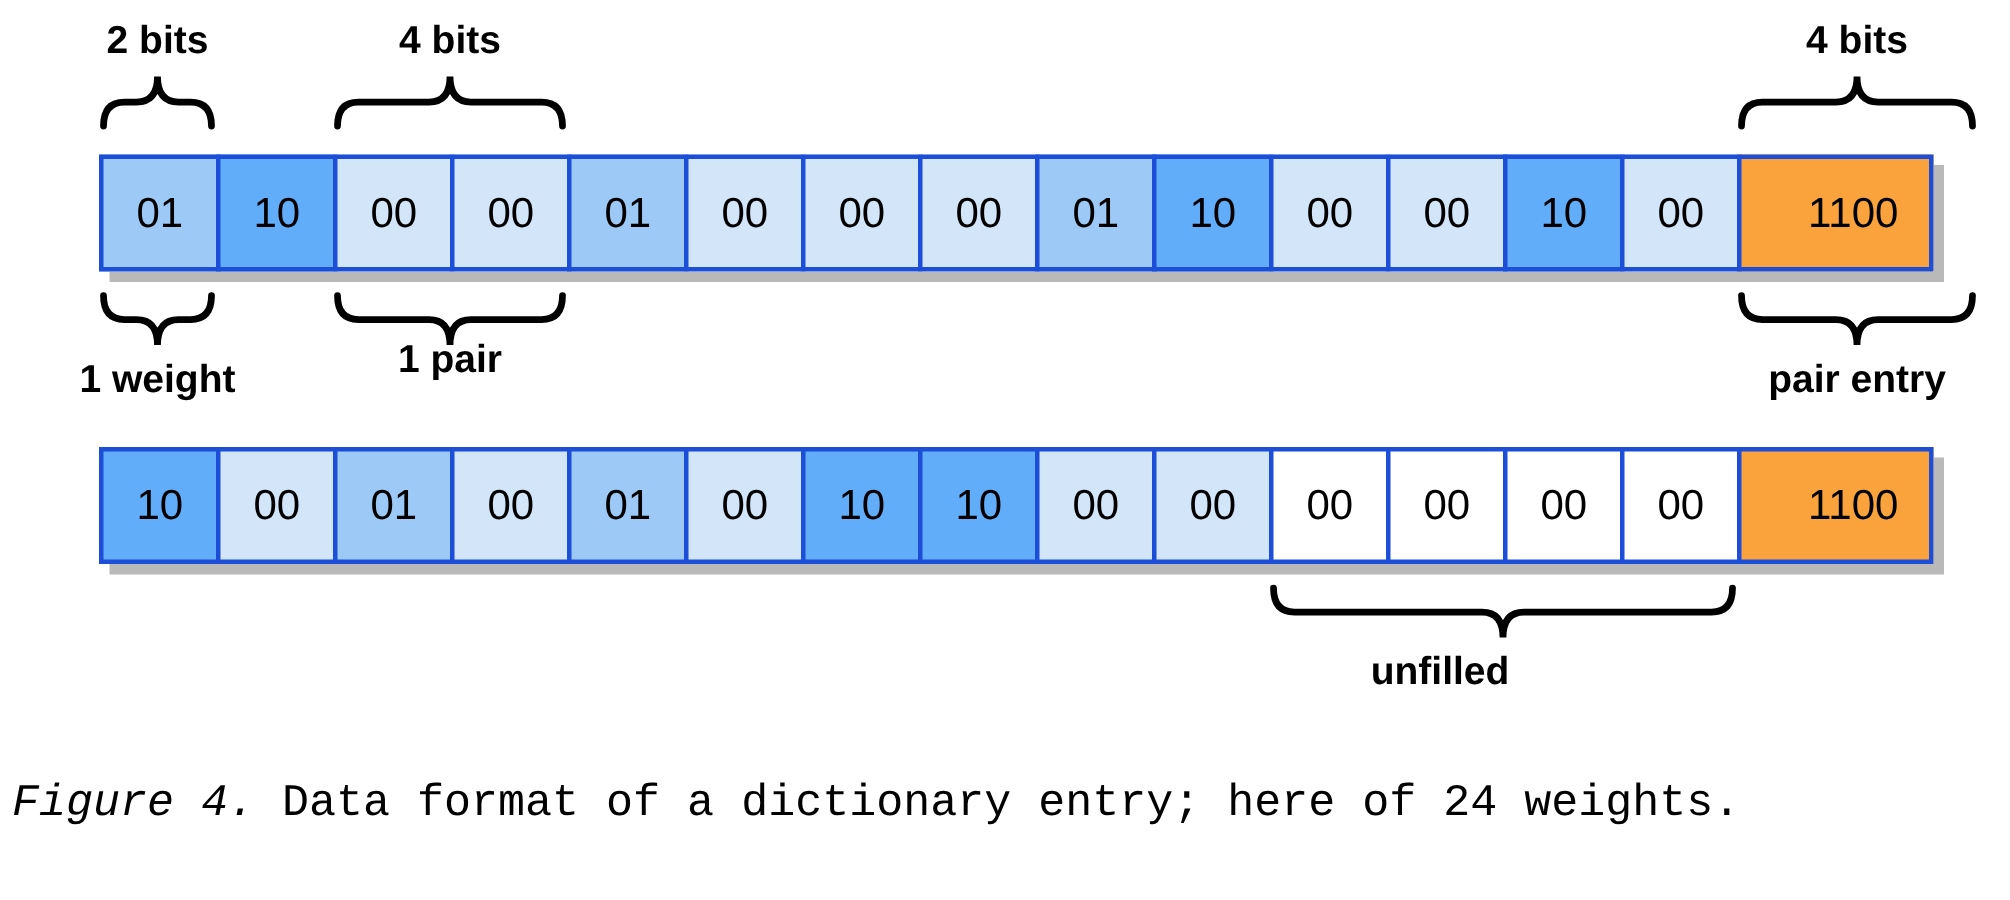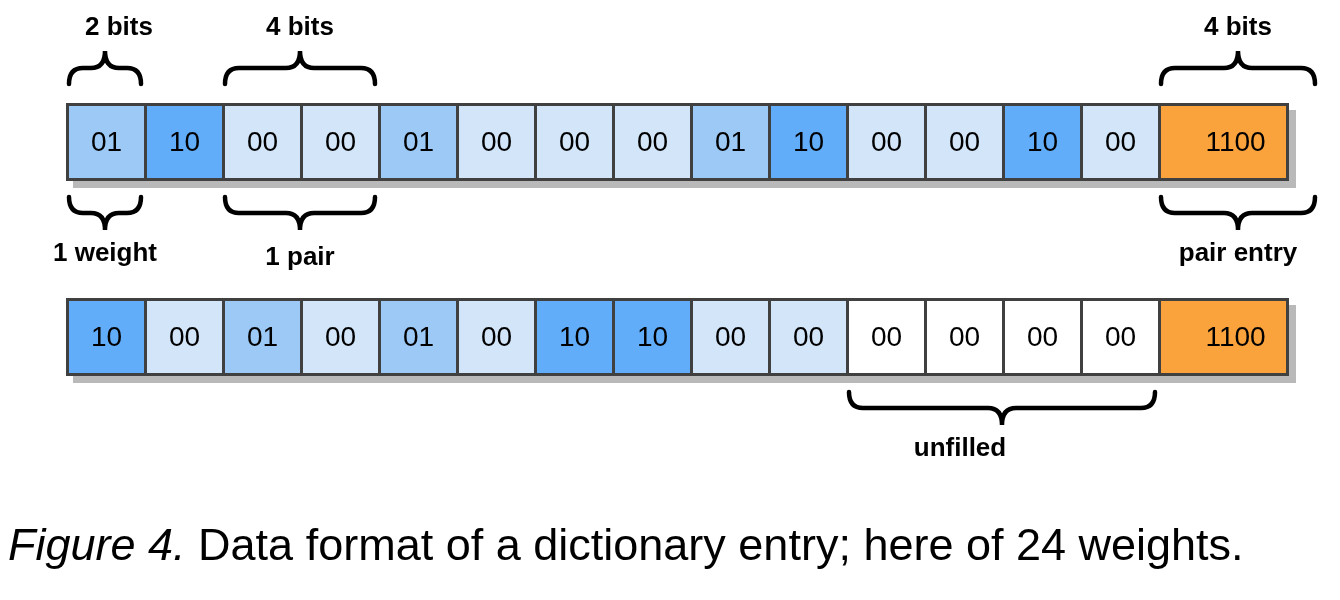--- a/index.html
+++ b/index.html
@@ -14,21 +14,21 @@
   }
   .bitrow {
     position: absolute;
     display: flex;
     box-shadow: 7px 7px 0 #b9b9b9;
   }
   .cell {
     box-sizing: border-box;
     width: 81px;
     height: 78px;
-    border: 3px solid #404040;
+    border: 3px solid #1d4ed8;
     display: flex;
     align-items: center;
     justify-content: center;
     font-size: 28px;
     line-height: 1;
   }
   .cell + .cell { margin-left: -3px; }
   .cell.wide { width: 131px; padding-left: 24px; }
   .brace { position: absolute; }
   .brace svg { display: block; }
@@ -37,22 +37,22 @@
     transform: translateX(-50%);
     font-weight: bold;
     font-size: 26px;
     white-space: nowrap;
   }
   .caption {
     position: absolute;
     left: 8px;
     top: 519px;
     width: 1330px;
-    font-family: Liberation Sans, sans-serif;
-    font-size: 45px;
+    font-family: Liberation Mono, monospace;
+    font-size: 30px;
     white-space: nowrap;
   }
   .caption .fig { font-style: italic; }
 </style>
 </head>
 <body>
 
 <div id="stage">
   <div class="caption"><span class="fig">Figure 4.</span><span> Data format of a dictionary entry; here of 24 weights.</span></div>
 <div class="bitrow" style="left: 66px; top: 103px;">
@@ -87,21 +87,21 @@
       <div class="cell" style="background: rgb(255, 255, 255);">00</div>
       <div class="cell" style="background: rgb(255, 255, 255);">00</div>
       <div class="cell" style="background: rgb(255, 255, 255);">00</div>
       <div class="cell wide" style="background: rgb(250, 162, 60);">1100</div>
     </div>
     <div class="brace" style="left: 66px; top: 48px;">
       <svg width="78" height="40" viewBox="0 0 78 40">
         <path d="M 3 36 Q 3 20 17 20 L 25 20 Q 39 20 39 3 Q 39 20 53 20 L 61 20 Q 75 20 75 36" fill="none" stroke="#000000" stroke-width="4.5" stroke-linecap="round"></path>
       </svg>
     </div>
-    <div class="brace-label" style="left: 119px; top: 11px;">2 bits</div>
+    <div class="brace-label" style="left: 105px; top: 11px;">2 bits</div>
     <div class="brace" style="left: 222px; top: 48px;">
       <svg width="156" height="40" viewBox="0 0 156 40">
         <path d="M 3 36 Q 3 20 17 20 L 64 20 Q 78 20 78 3 Q 78 20 92 20 L 139 20 Q 153 20 153 36" fill="none" stroke="#000000" stroke-width="4.5" stroke-linecap="round"></path>
       </svg>
     </div>
     <div class="brace-label" style="left: 300px; top: 11px;">4 bits</div>
     <div class="brace" style="left: 1158px; top: 48px;">
       <svg width="160" height="40" viewBox="0 0 160 40">
         <path d="M 3 36 Q 3 20 17 20 L 66 20 Q 80 20 80 3 Q 80 20 94 20 L 143 20 Q 157 20 157 36" fill="none" stroke="#000000" stroke-width="4.5" stroke-linecap="round"></path>
       </svg>
@@ -111,21 +111,21 @@
       <svg width="78" height="40" viewBox="0 0 78 40">
         <path d="M 3 4 Q 3 20 17 20 L 25 20 Q 39 20 39 37 Q 39 20 53 20 L 61 20 Q 75 20 75 4" fill="none" stroke="#000000" stroke-width="4.5" stroke-linecap="round"></path>
       </svg>
     </div>
     <div class="brace-label" style="left: 105px; top: 237px;">1 weight</div>
     <div class="brace" style="left: 222px; top: 193px;">
       <svg width="156" height="40" viewBox="0 0 156 40">
         <path d="M 3 4 Q 3 20 17 20 L 64 20 Q 78 20 78 37 Q 78 20 92 20 L 139 20 Q 153 20 153 4" fill="none" stroke="#000000" stroke-width="4.5" stroke-linecap="round"></path>
       </svg>
     </div>
-    <div class="brace-label" style="left: 300px; top: 241px;">1 pair</div>
+    <div class="brace-label" style="left: 300px; top: 224px;">1 pair</div>
     <div class="brace" style="left: 1158px; top: 193px;">
       <svg width="160" height="40" viewBox="0 0 160 40">
         <path d="M 3 4 Q 3 20 17 20 L 66 20 Q 80 20 80 37 Q 80 20 94 20 L 143 20 Q 157 20 157 4" fill="none" stroke="#000000" stroke-width="4.5" stroke-linecap="round"></path>
       </svg>
     </div>
     <div class="brace-label" style="left: 1238px; top: 237px;">pair entry</div>
     <div class="brace" style="left: 846px; top: 388px;">
       <svg width="312" height="40" viewBox="0 0 312 40">
         <path d="M 3 4 Q 3 20 17 20 L 142 20 Q 156 20 156 37 Q 156 20 170 20 L 295 20 Q 309 20 309 4" fill="none" stroke="#000000" stroke-width="4.5" stroke-linecap="round"></path>
       </svg>

